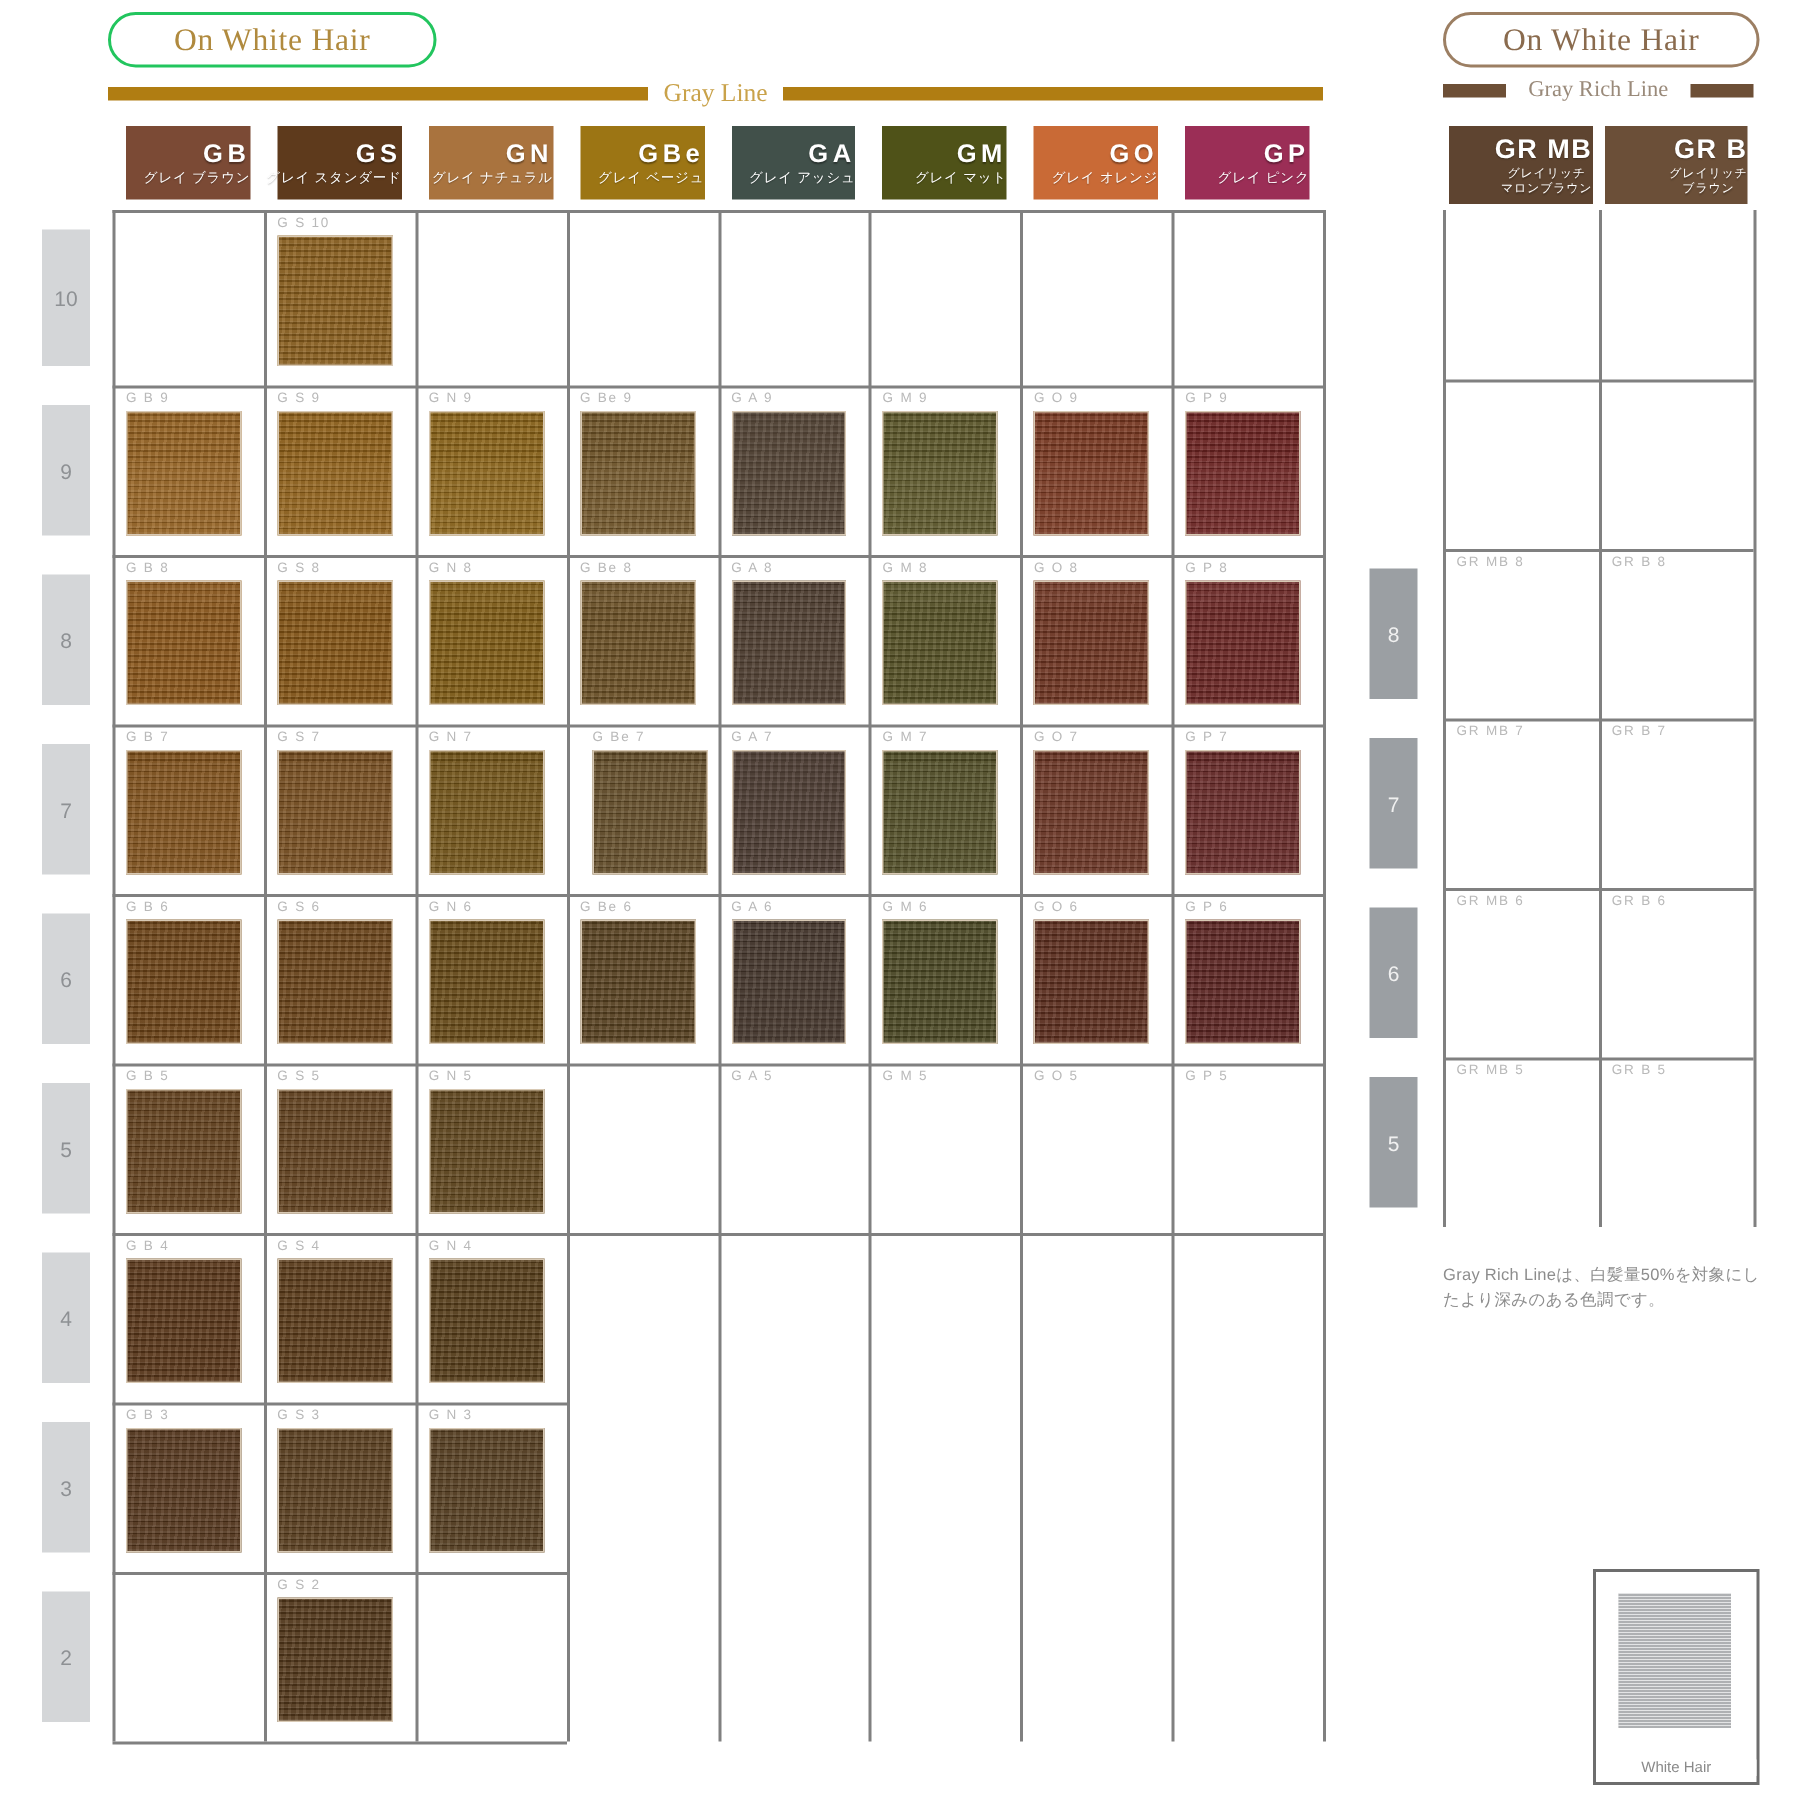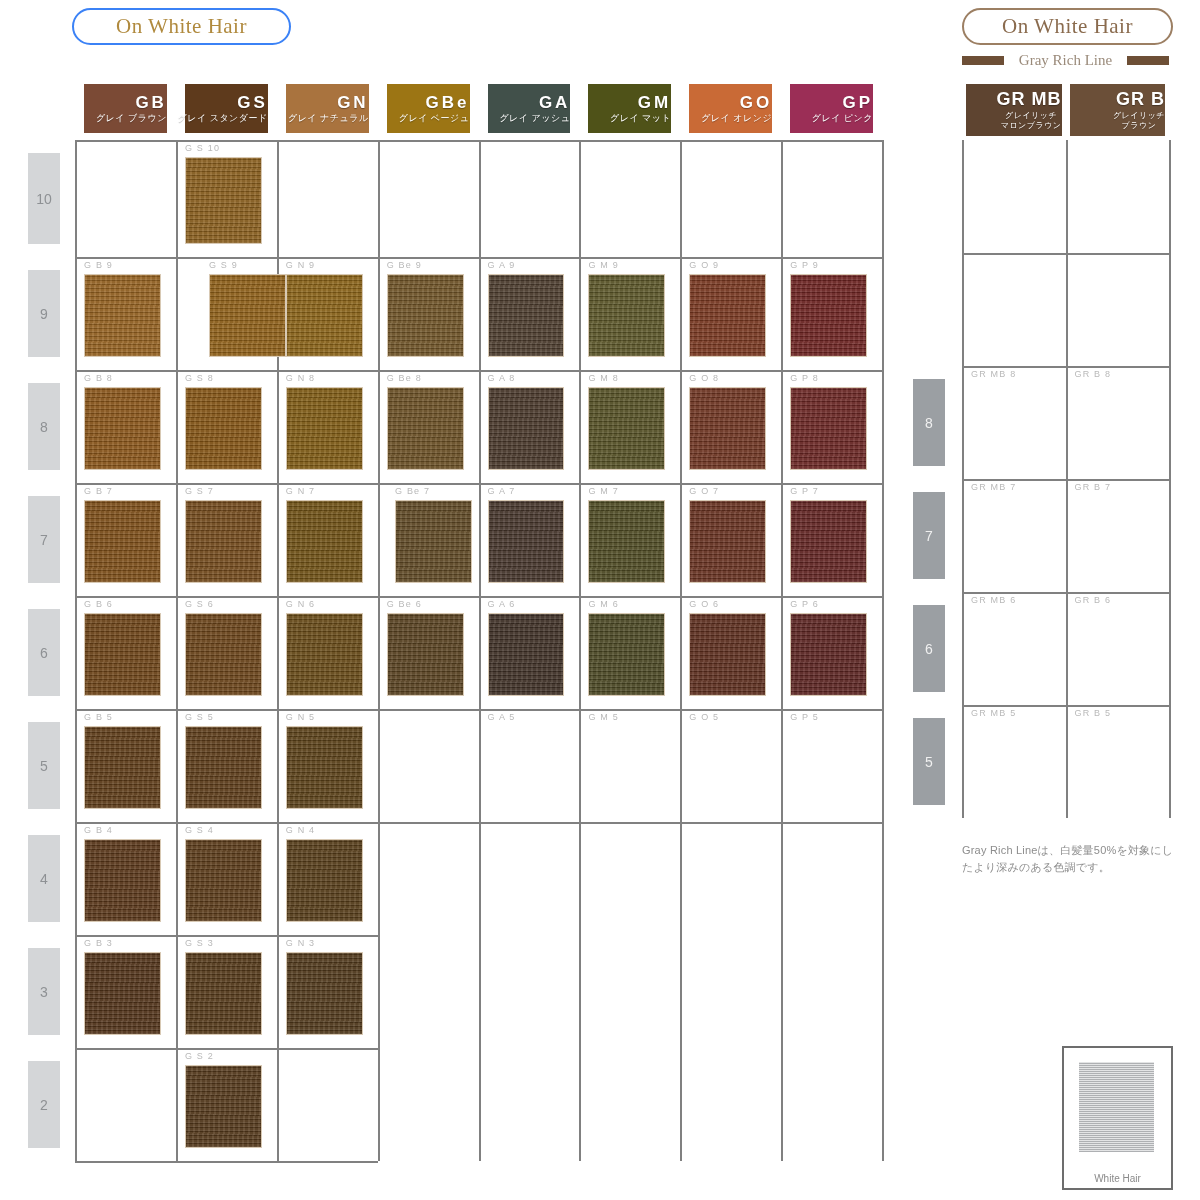--- a/index.html
+++ b/index.html
@@ -6,21 +6,21 @@
   body{
     width:1200px;height:1200px;
     font-family:"Liberation Sans","DejaVu Sans",sans-serif;
     position:relative;overflow:hidden;color:#333;
   }
   .page{position:relative;width:1200px;height:1200px;}
 
   
   .pill{
     position:absolute;display:flex;align-items:center;justify-content:center;
-    border:2px solid #3b82f6;border-radius:999px;background:#fff;
+    border:2px solid #22c55e;border-radius:999px;background:#fff;
     color:#b08a3e;font-size:21px;letter-spacing:.5px;
     font-family:"Liberation Serif","DejaVu Serif",serif;
   }
   .pill.gray-pill{left:72px;top:8px;width:215px;height:33px;}
   .pill.rich-pill{left:962px;top:8px;width:207px;height:33px;color:#8a6b4e;border-color:#9c7f63;}
 
   
   .linebar{position:absolute;display:flex;align-items:center;}
   .linebar .bar{height:9px;background:#b07d12;}
   .linebar .ttl{
@@ -99,20 +99,25 @@
 </style>
 </head>
 <body>
 
 <div class="page">
 
   <div class="pill gray-pill">
     <span>On White Hair</span>
   </div>
 
+  <div class="linebar gray-line-bar">
+    <div class="bar"></div>
+    <div class="ttl">Gray Line</div>
+    <div class="bar"></div>
+  </div>
 
   <div id="gray-chips">
       <div class="chip" style="left: 84px; width: 82.875px; background: rgb(123, 74, 53);">
         <div class="code">GB</div>
         <div class="jp">グレイ ブラウン</div>
       </div>
       <div class="chip" style="left: 184.875px; width: 82.875px; background: rgb(94, 58, 28);">
         <div class="code">GS</div>
         <div class="jp">グレイ スタンダード</div>
       </div>
@@ -208,21 +213,21 @@
       <div class="hline" style="top: 908px; width: 302.625px;"></div>
       <div class="hline" style="top: 1021px; width: 302.625px;"></div>
       <div class="cell" style="left: 100.875px; top: 0px; width: 100.875px; height: 117px;">
         <div class="lbl">G S 10</div>
         <div class="sw" style="width: 74.875px; height: 85px; background-color: rgb(138, 94, 28); background-image: repeating-linear-gradient(rgba(255, 255, 255, 0.13) 0px, rgba(255, 255, 255, 0.13) 1px, rgba(0, 0, 0, 0.14) 1px, rgba(0, 0, 0, 0.14) 2px, rgba(255, 255, 255, 0.07) 2px, rgba(255, 255, 255, 0.07) 4px), repeating-linear-gradient(93deg, rgba(255, 255, 255, 0.07) 0px, rgba(255, 255, 255, 0.07) 2px, rgba(0, 0, 0, 0.07) 2px, rgba(0, 0, 0, 0.07) 5px);"></div>
       </div>
       <div class="cell" style="left: 0px; top: 117px; width: 100.875px; height: 113px;">
         <div class="lbl">G B 9</div>
         <div class="sw" style="width: 74.875px; height: 81px; background-color: rgb(149, 97, 31); background-image: repeating-linear-gradient(rgba(255, 255, 255, 0.13) 0px, rgba(255, 255, 255, 0.13) 1px, rgba(0, 0, 0, 0.14) 1px, rgba(0, 0, 0, 0.14) 2px, rgba(255, 255, 255, 0.07) 2px, rgba(255, 255, 255, 0.07) 4px), repeating-linear-gradient(93deg, rgba(255, 255, 255, 0.07) 0px, rgba(255, 255, 255, 0.07) 2px, rgba(0, 0, 0, 0.07) 2px, rgba(0, 0, 0, 0.07) 5px);"></div>
       </div>
-      <div class="cell" style="left: 100.875px; top: 117px; width: 100.875px; height: 85px; margin-left: 24px;">
+      <div class="cell" style="left: 100.875px; top: 117px; width: 100.875px; height: 85px;">
         <div class="lbl">G S 9</div>
         <div class="sw" style="width: 74.875px; height: 81px; background-color: rgb(143, 95, 23); background-image: repeating-linear-gradient(rgba(255, 255, 255, 0.13) 0px, rgba(255, 255, 255, 0.13) 1px, rgba(0, 0, 0, 0.14) 1px, rgba(0, 0, 0, 0.14) 2px, rgba(255, 255, 255, 0.07) 2px, rgba(255, 255, 255, 0.07) 4px), repeating-linear-gradient(93deg, rgba(255, 255, 255, 0.07) 0px, rgba(255, 255, 255, 0.07) 2px, rgba(0, 0, 0, 0.07) 2px, rgba(0, 0, 0, 0.07) 5px);"></div>
       </div>
       <div class="cell" style="left: 201.75px; top: 117px; width: 100.875px; height: 113px;">
         <div class="lbl">G N 9</div>
         <div class="sw" style="width: 74.875px; height: 81px; background-color: rgb(138, 98, 22); background-image: repeating-linear-gradient(rgba(255, 255, 255, 0.13) 0px, rgba(255, 255, 255, 0.13) 1px, rgba(0, 0, 0, 0.14) 1px, rgba(0, 0, 0, 0.14) 2px, rgba(255, 255, 255, 0.07) 2px, rgba(255, 255, 255, 0.07) 4px), repeating-linear-gradient(93deg, rgba(255, 255, 255, 0.07) 0px, rgba(255, 255, 255, 0.07) 2px, rgba(0, 0, 0, 0.07) 2px, rgba(0, 0, 0, 0.07) 5px);"></div>
       </div>
       <div class="cell" style="left: 302.625px; top: 117px; width: 100.875px; height: 113px;">
         <div class="lbl">G Be 9</div>
         <div class="sw" style="width: 74.875px; height: 81px; background-color: rgb(111, 83, 38); background-image: repeating-linear-gradient(rgba(255, 255, 255, 0.13) 0px, rgba(255, 255, 255, 0.13) 1px, rgba(0, 0, 0, 0.14) 1px, rgba(0, 0, 0, 0.14) 2px, rgba(255, 255, 255, 0.07) 2px, rgba(255, 255, 255, 0.07) 4px), repeating-linear-gradient(93deg, rgba(255, 255, 255, 0.07) 0px, rgba(255, 255, 255, 0.07) 2px, rgba(0, 0, 0, 0.07) 2px, rgba(0, 0, 0, 0.07) 5px);"></div>

